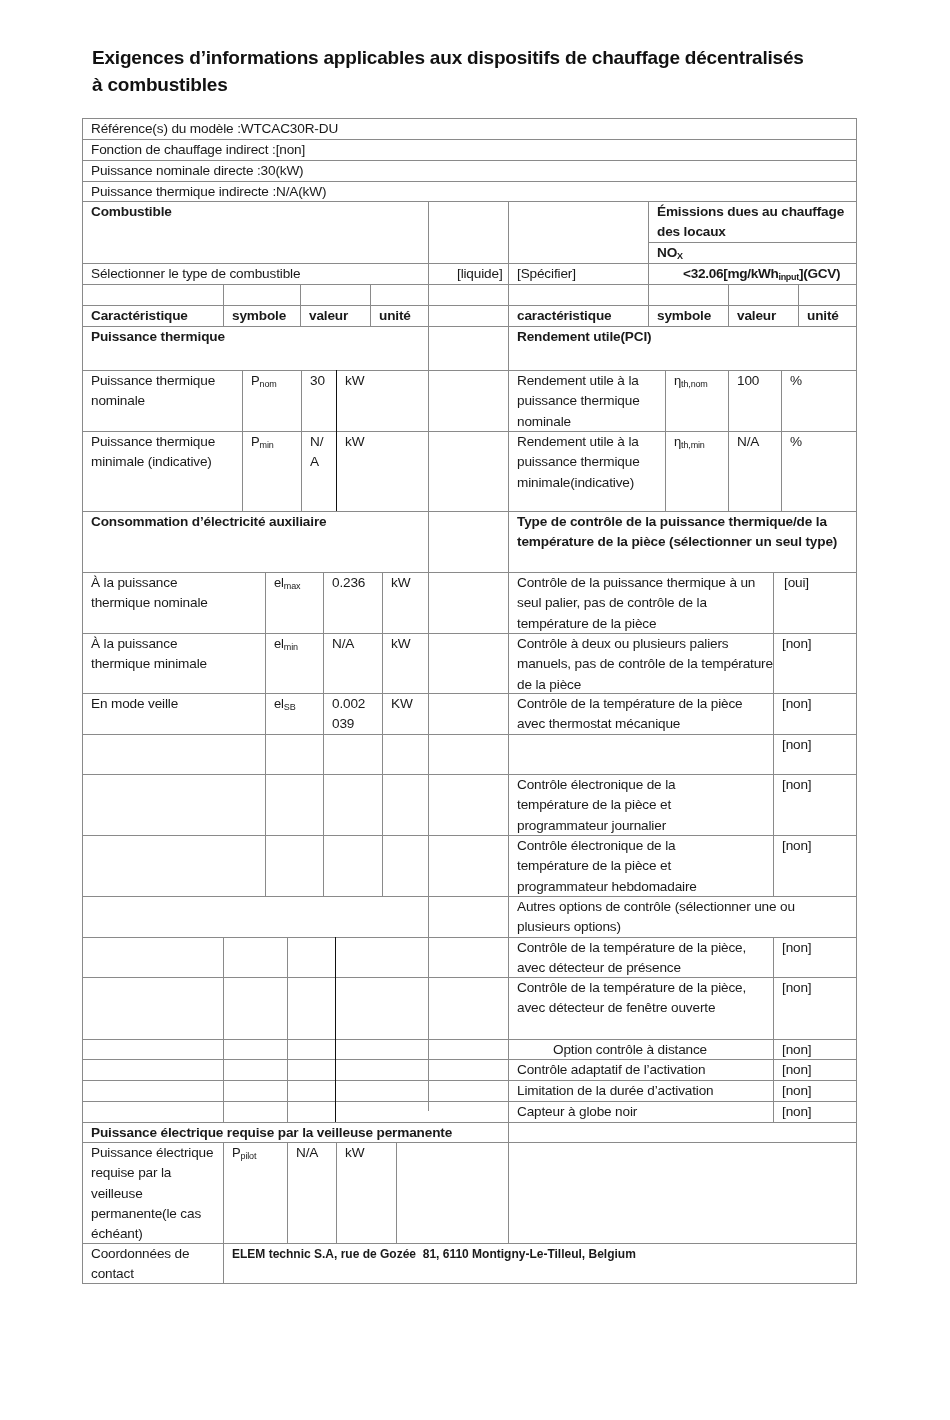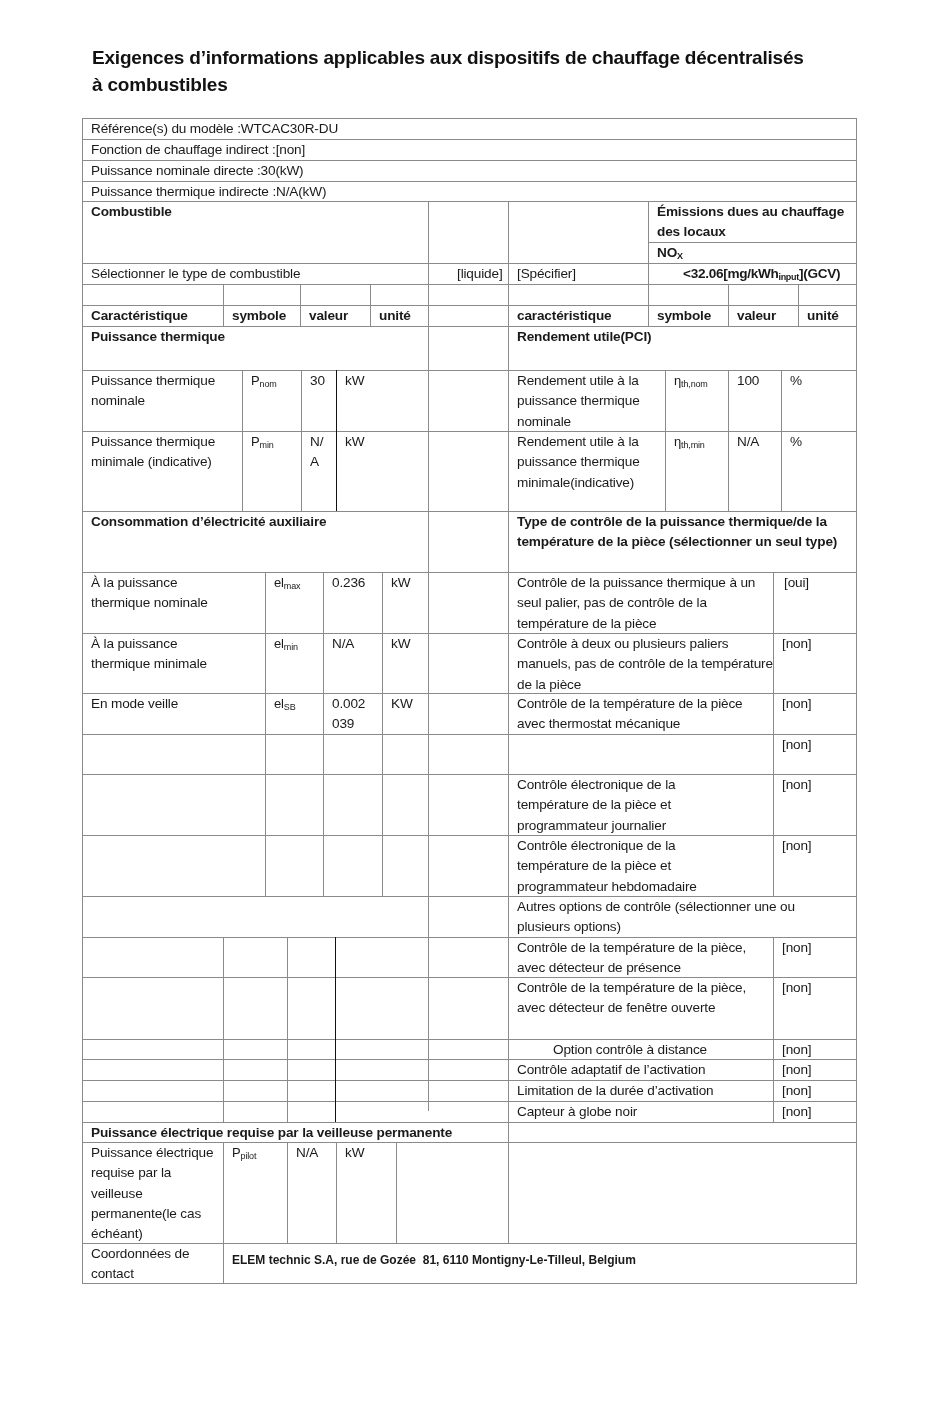--- a/index.html
+++ b/index.html
@@ -9,21 +9,21 @@
            line-height:27px; letter-spacing:-0.2px; color:#111; }
   .grid { position:absolute; left:0; top:0; width:950px; height:1420px; }
   .c { position:absolute; box-sizing:border-box; font-size:13.6px; line-height:20.3px;
        padding:1px 0 0 9px; color:#1a1a1a; overflow:hidden; letter-spacing:-0.15px; }
   .b { font-weight:bold; }
   .sub { font-size:9px; vertical-align:baseline; position:relative; top:2px; }
   .sym { font-size:13px; }
   .hl { position:absolute; background:#8a8a8a; height:1px; }
   .vl { position:absolute; background:#8a8a8a; width:1px; }
   .vd { position:absolute; background:#111; width:1px; }
-  .contact { font-weight:bold; font-size:12px; letter-spacing:0; padding-top:7px; }
+  .contact { font-weight:bold; font-size:12px; letter-spacing:0; padding-top:1px; }
 </style>
 </head>
 <body>
 
 <div class="title">Exigences d’informations applicables aux dispositifs de chauffage décentralisés à combustibles</div>
 
 <div class="grid">
 
   <div class="hl" style="left:82px;width:775px;top:118px;"></div>
   <div class="hl" style="left:82px;width:775px;top:139px;"></div>

